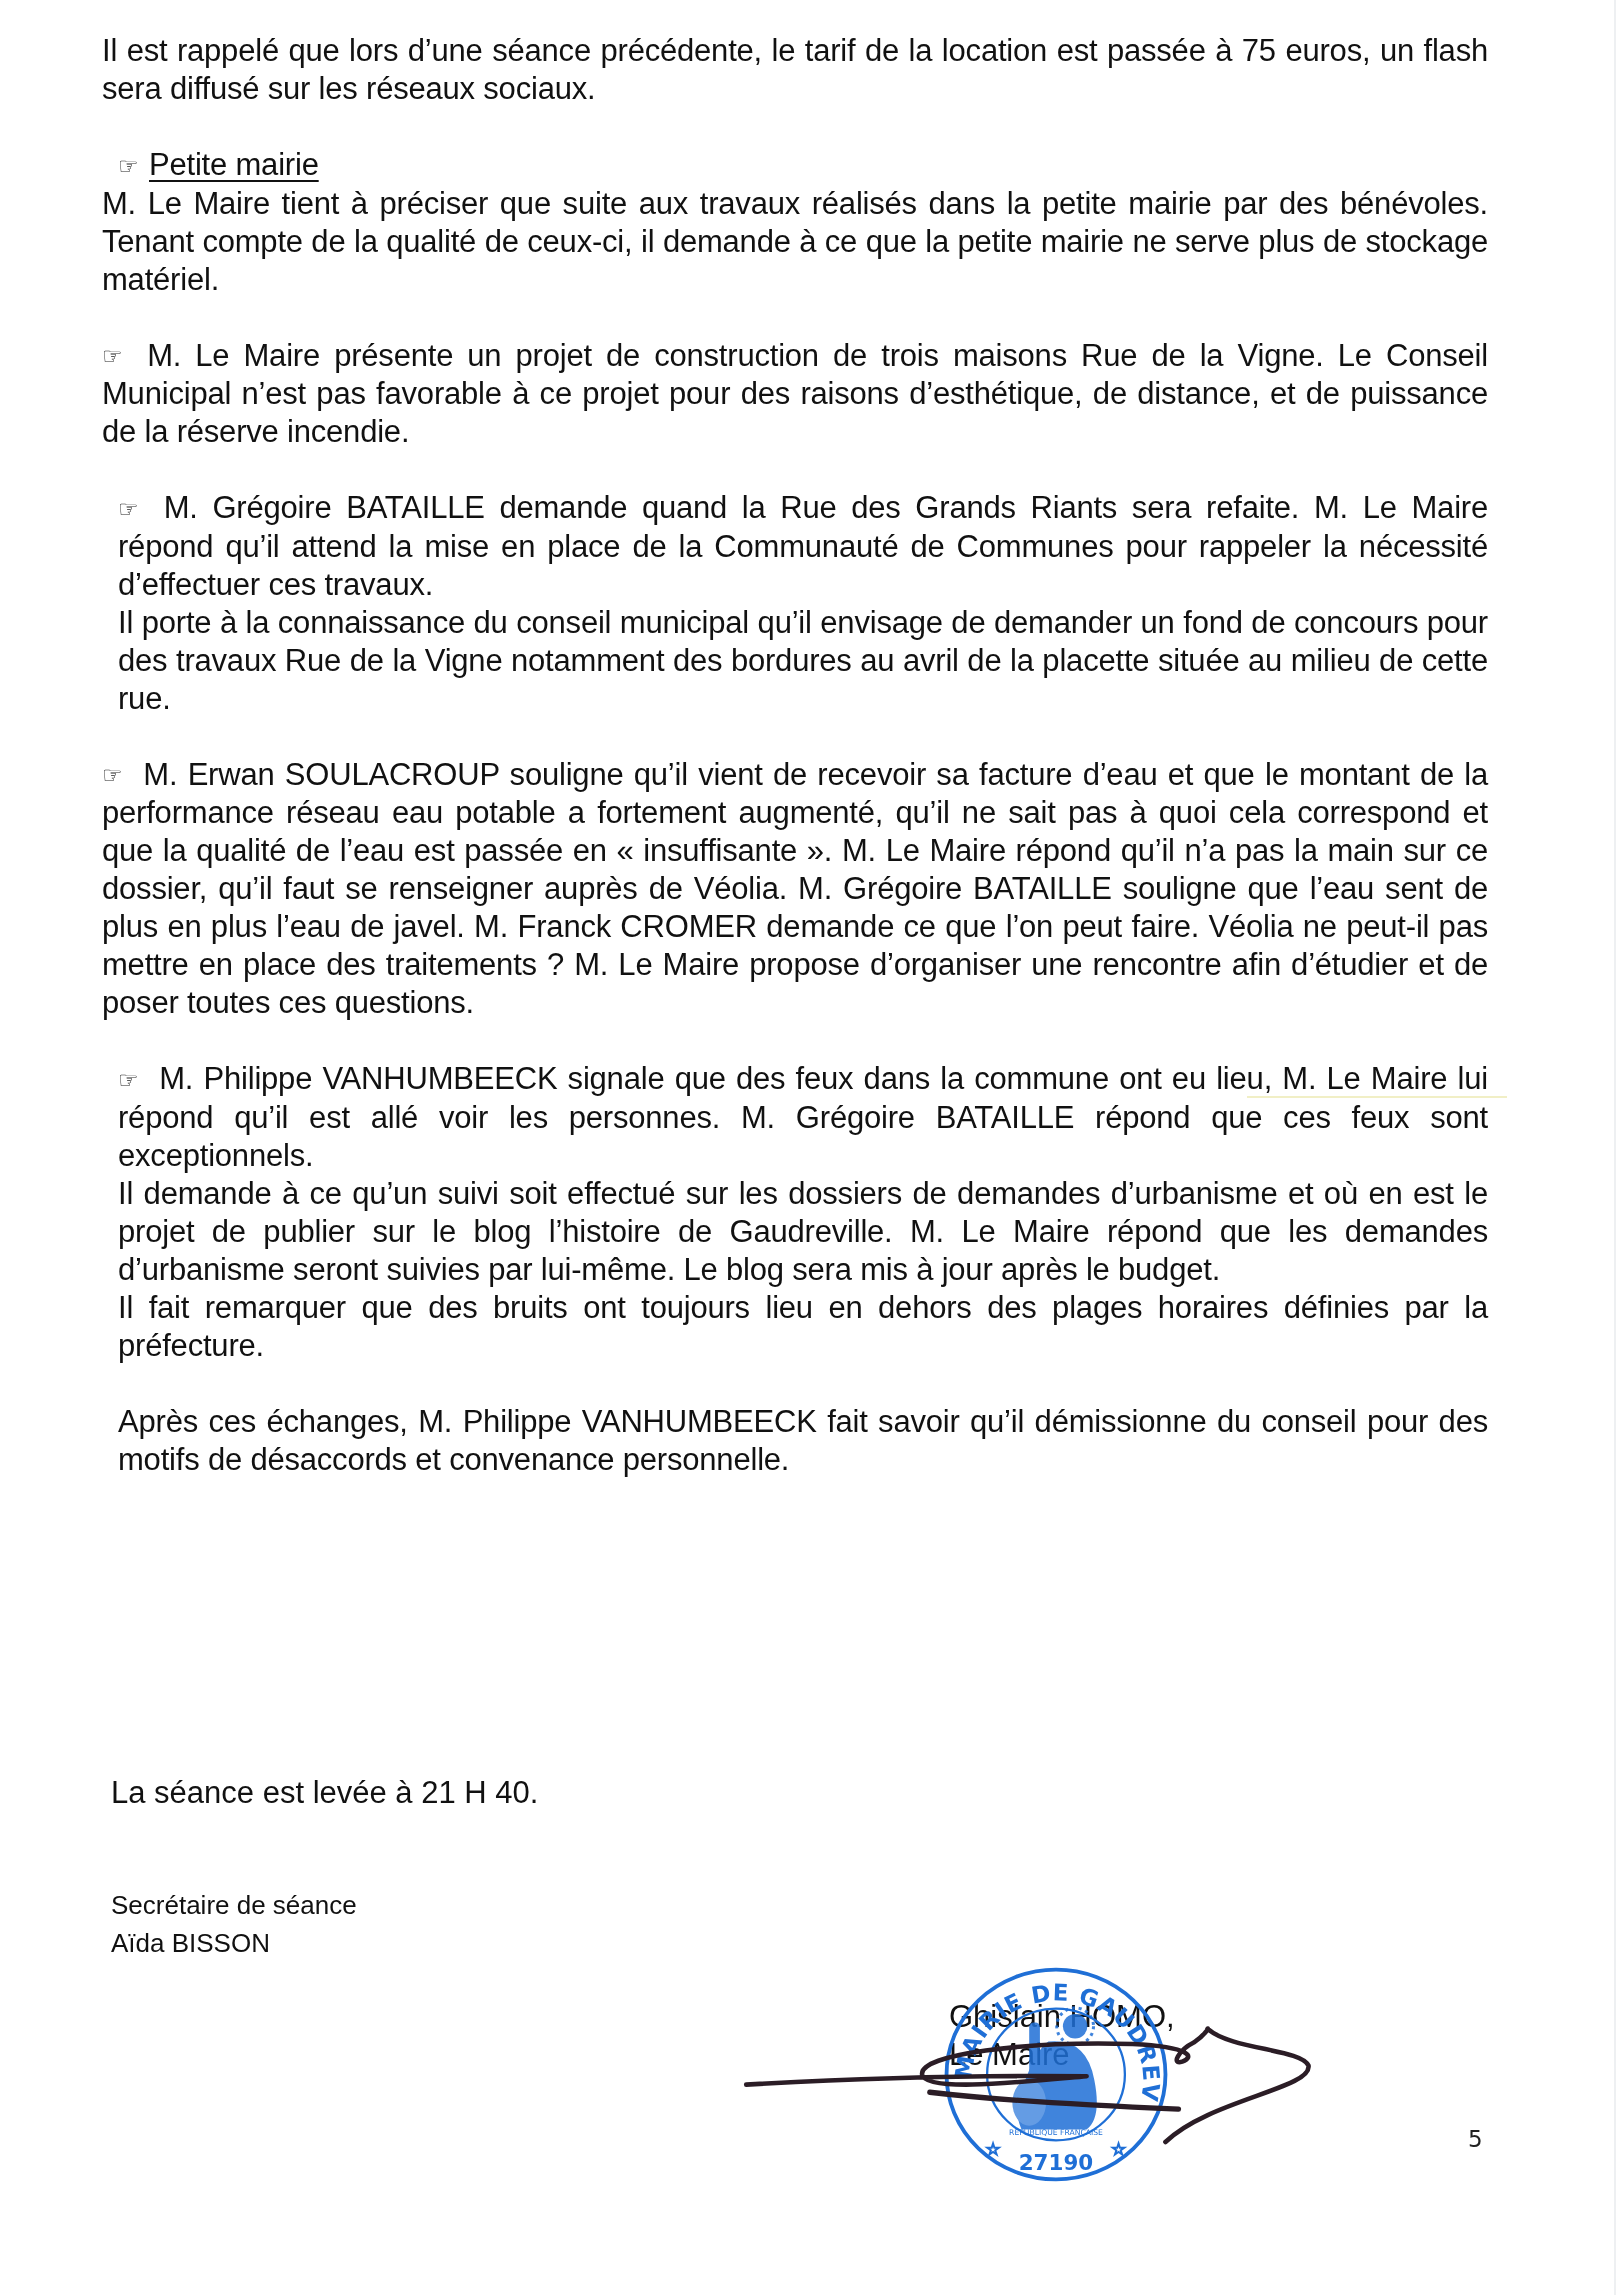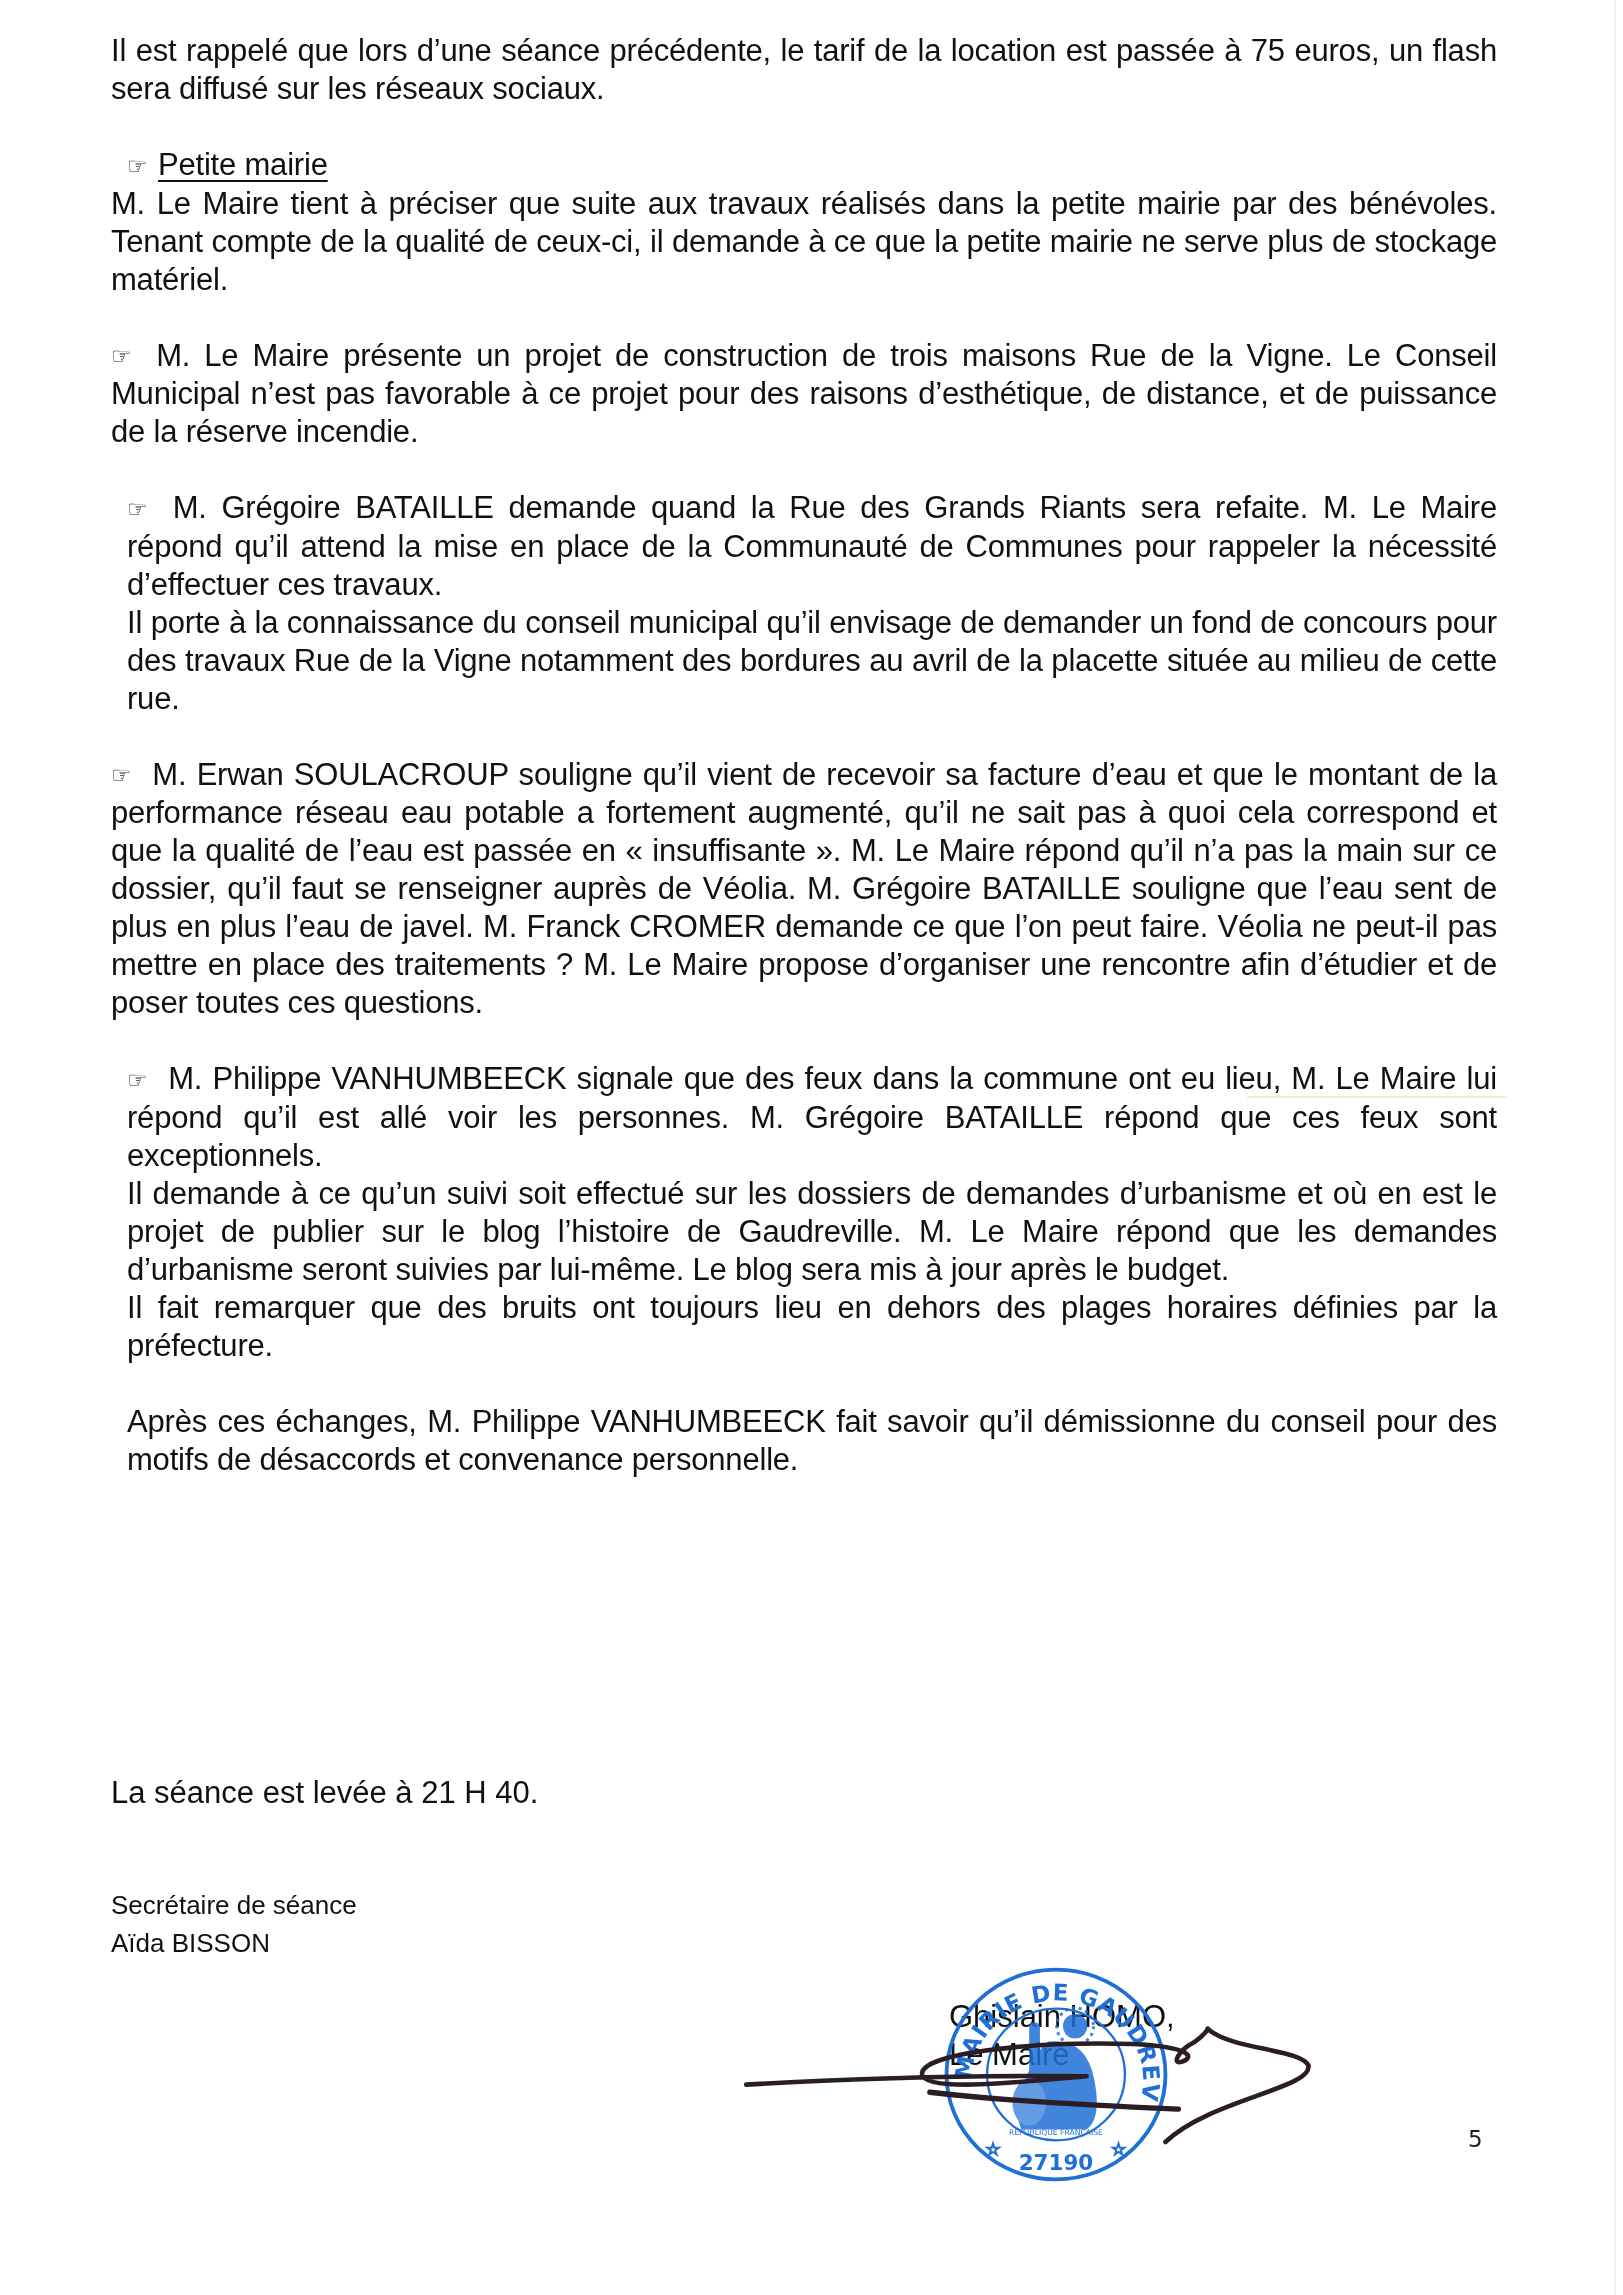--- a/index.html
+++ b/index.html
@@ -33,21 +33,21 @@
     .scan-streak {
       position: absolute;
       left: 1247px;
       top: 1096px;
       width: 260px;
       height: 1.5px;
       background: #f1efc6;
     }
     .body-text {
       position: absolute;
-      left: 111px;
+      left: 102px;
       top: 32px;
       width: 1386px;
       font-size: 31px;
       line-height: 38px;
       text-align: justify;
       letter-spacing: -0.2px;
     }
     .para {
       margin: 0 0 38px 0;
     }

